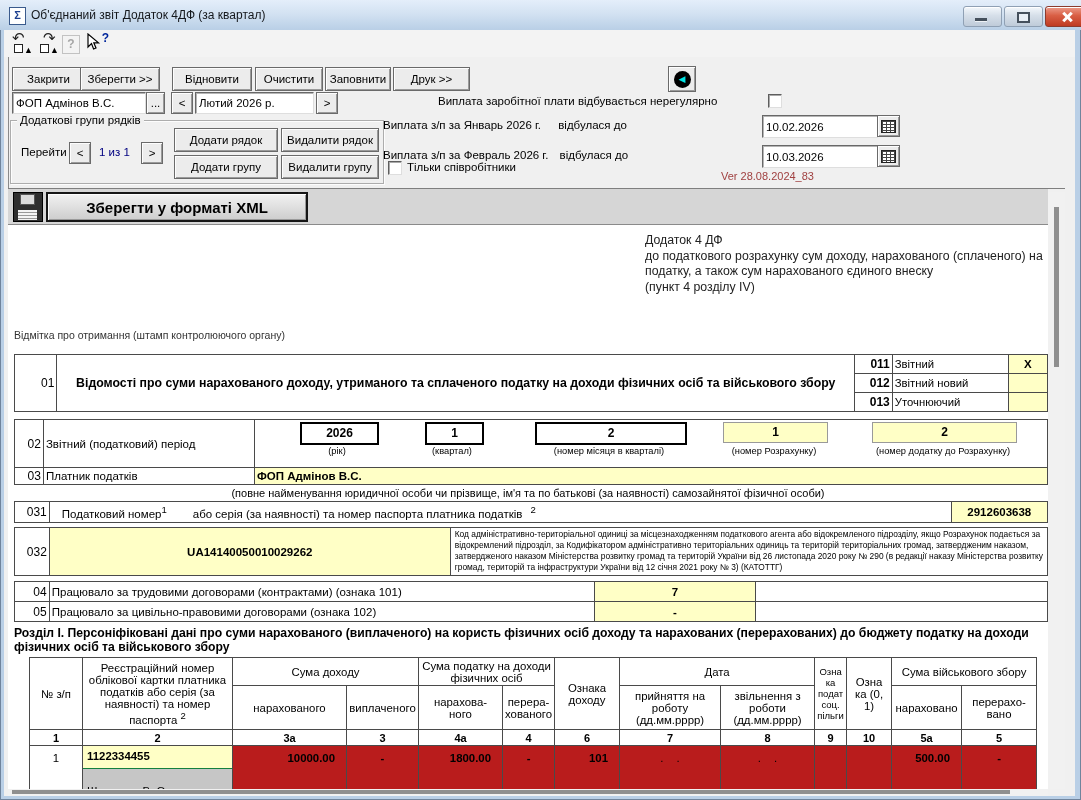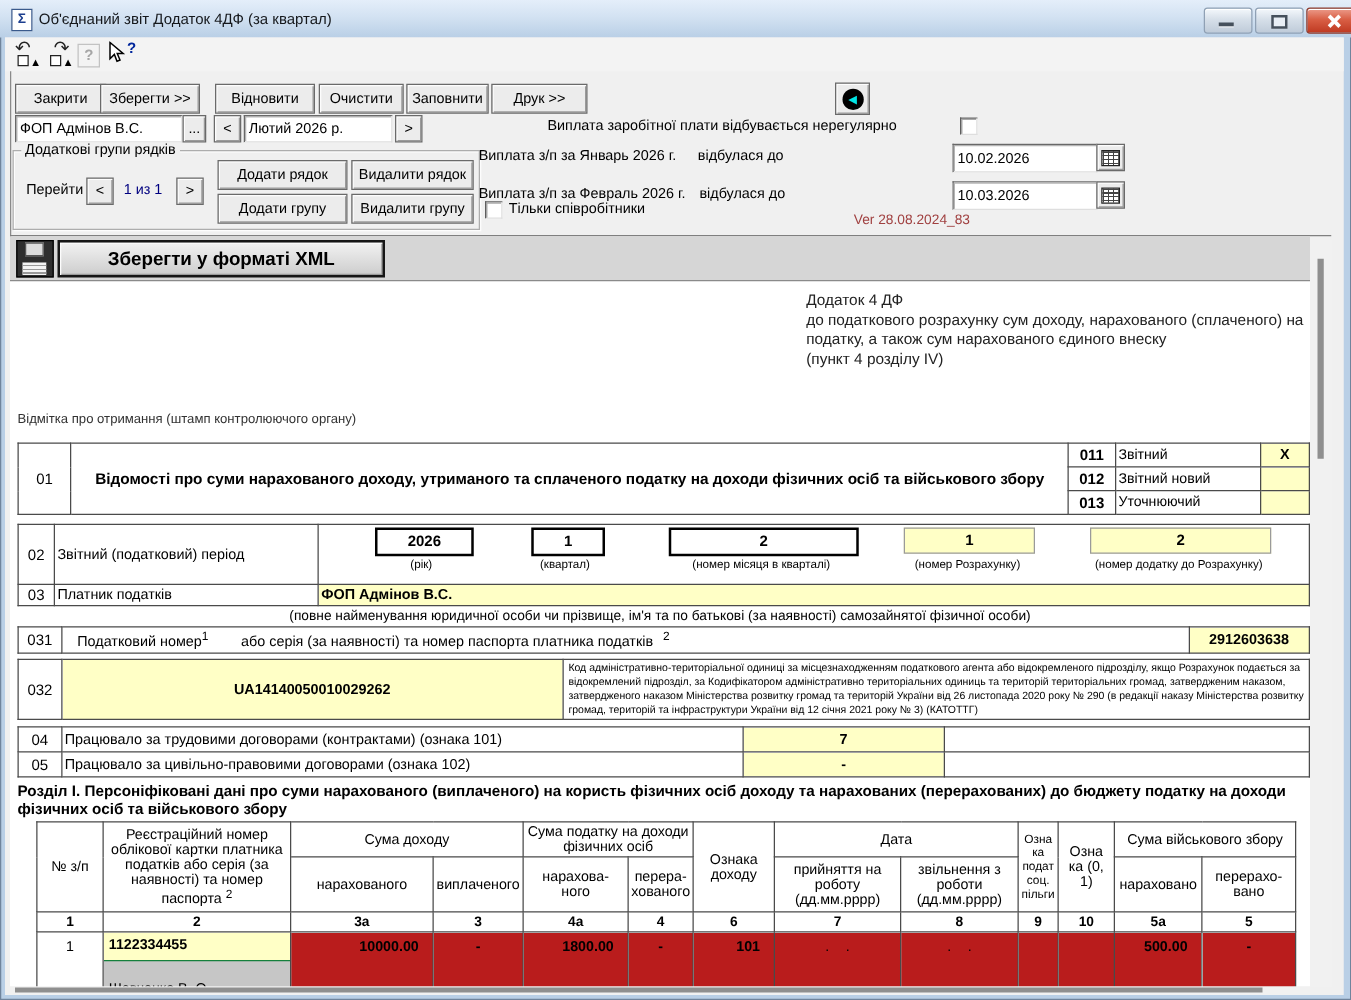--- a/index.html
+++ b/index.html
@@ -59,21 +59,21 @@
     background-image:repeating-linear-gradient(to bottom,transparent 0 2px,#999 2px 3px);}
   .xml-btn{left:46px;top:192px;width:258px;height:26px;border:2px solid #161616;
     background:linear-gradient(#f2f2f2,#cdcdcd);font-size:15px;font-weight:bold;}
   
   #doc{left:8px;top:224px;width:1040px;height:565px;background:#fff;overflow:hidden;
     border-top:1px solid #8a8a8a;font-family:"Liberation Sans",sans-serif;color:#000;}
   .appendix{left:637px;top:8px;width:398px;font-size:12.3px;line-height:15.6px;color:#222;}
   .stamp{left:6px;top:104px;font-size:10.5px;color:#333;}
   .ftable{border-collapse:collapse;table-layout:fixed;font-size:11.5px;}
   .ftable td{border:1px solid #4a4a4a;padding:0 2px;overflow:hidden;}
-  .code-cell{text-align:center;font-size:12px;background:#fff;}
+  .code-cell{text-align:right;font-size:12px;background:#fff;}
   .yellow{background:#ffffc6;}
   .bold{font-weight:bold;}
   .fbox{position:absolute;top:2px;height:19px;line-height:19px;text-align:center;font-weight:bold;font-size:12px;}
   .fbox.white{border:2px solid #000;background:#fff;}
   .fbox.yel{border:1px solid #9a9a9a;background:#ffffc6;}
   .fcap{position:absolute;top:26px;font-size:9.3px;text-align:center;}
   .note-small{font-size:11px;text-align:center;}
   .sec-title{font-weight:bold;font-size:12.2px;line-height:13.5px;}
   
   #main-table{border-collapse:collapse;table-layout:fixed;width:1007px;font-size:11.4px;}
@@ -188,21 +188,21 @@
   </div>
   <div class="abs sunken" style="left:762px;top:145px;width:114px;height:21px;">
     <input readonly="" value="10.03.2026" style="">
   </div>
   <div class="abs btn calbtn" style="left:877px;top:145px;">
       <span class="calgrid"></span>
     </div>
 
   <span class="abs checkbox" style="left:388px;top:161px;"></span>
   <div class="abs lbl" style="left:407px;top:161px;">Тільки співробітники</div>
-  <div class="abs ver" style="left:683px;top:170px;color:#a04040;">Ver 28.08.2024_83</div>
+  <div class="abs ver" style="left:721px;top:170px;color:#a04040;">Ver 28.08.2024_83</div>
 
   <div class="abs sep-line"></div>
   <div class="abs xmlbar"></div>
   <div class="abs floppy">
     <span class="shutter"></span>
     <span class="label"></span>
   </div>
   <div class="abs btn xml-btn">Зберегти у форматі XML</div>
 
   <div class="abs" id="doc">

